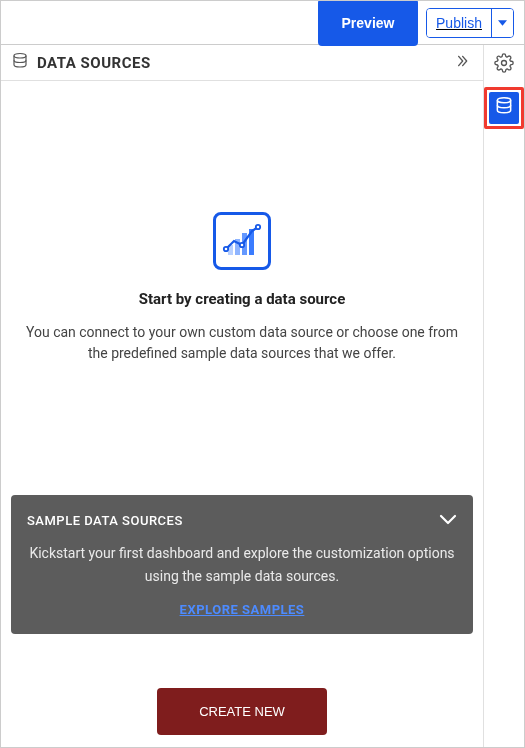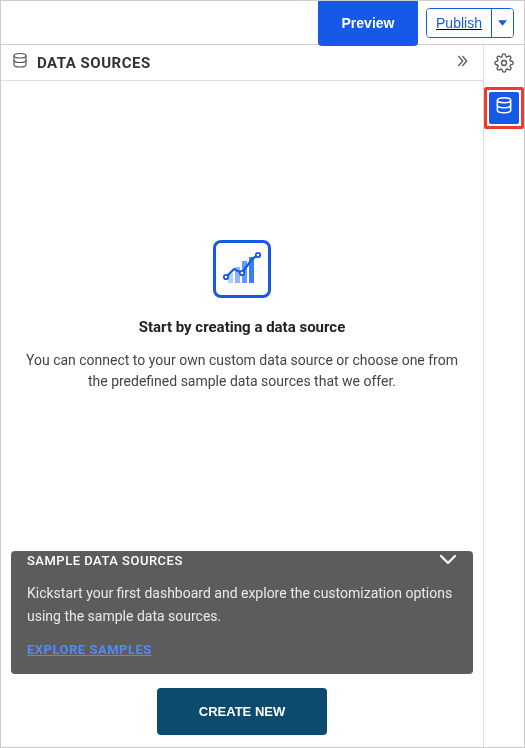--- a/index.html
+++ b/index.html
@@ -134,21 +134,22 @@
   .empty-desc {
     font-size: 14px;
     color: #444;
     line-height: 1.5;
   }
   .sample-card {
     margin: 0 10px 10px 10px;
     background: #5c5c5c;
     color: #fff;
     border-radius: 4px;
-    padding: 0 16px 16px 16px;
+    padding: 16px 16px 16px 16px;
+    text-align: center;
   }
   .sample-header {
     display: flex;
     align-items: center;
     justify-content: space-between;
     margin-bottom: 12px;
   }
   .sample-title {
     font-size: 13px;
     font-weight: 500;
@@ -173,27 +174,28 @@
     cursor: pointer;
     font-weight: bold;
   }
   .bottom-actions {
     display: flex;
     gap: 10px;
     padding: 4px 10px 12px 10px;
     justify-content: center;
   }
   .bottom-actions .btn {
-    background: #0c4a6e;
+    background: #7f1d1d;
     color: #fff;
     flex: 1;
     max-width: 170px;
     text-transform: uppercase;
     font-size: 13px;
-    font-weight: 700;
+    font-weight: 400;
+    margin-top: 40px;
   }
   .rail {
     width: 40px;
     display: flex;
     flex-direction: column;
     align-items: center;
     padding-top: 6px;
     gap: 8px;
   }
   .rail-btn {

